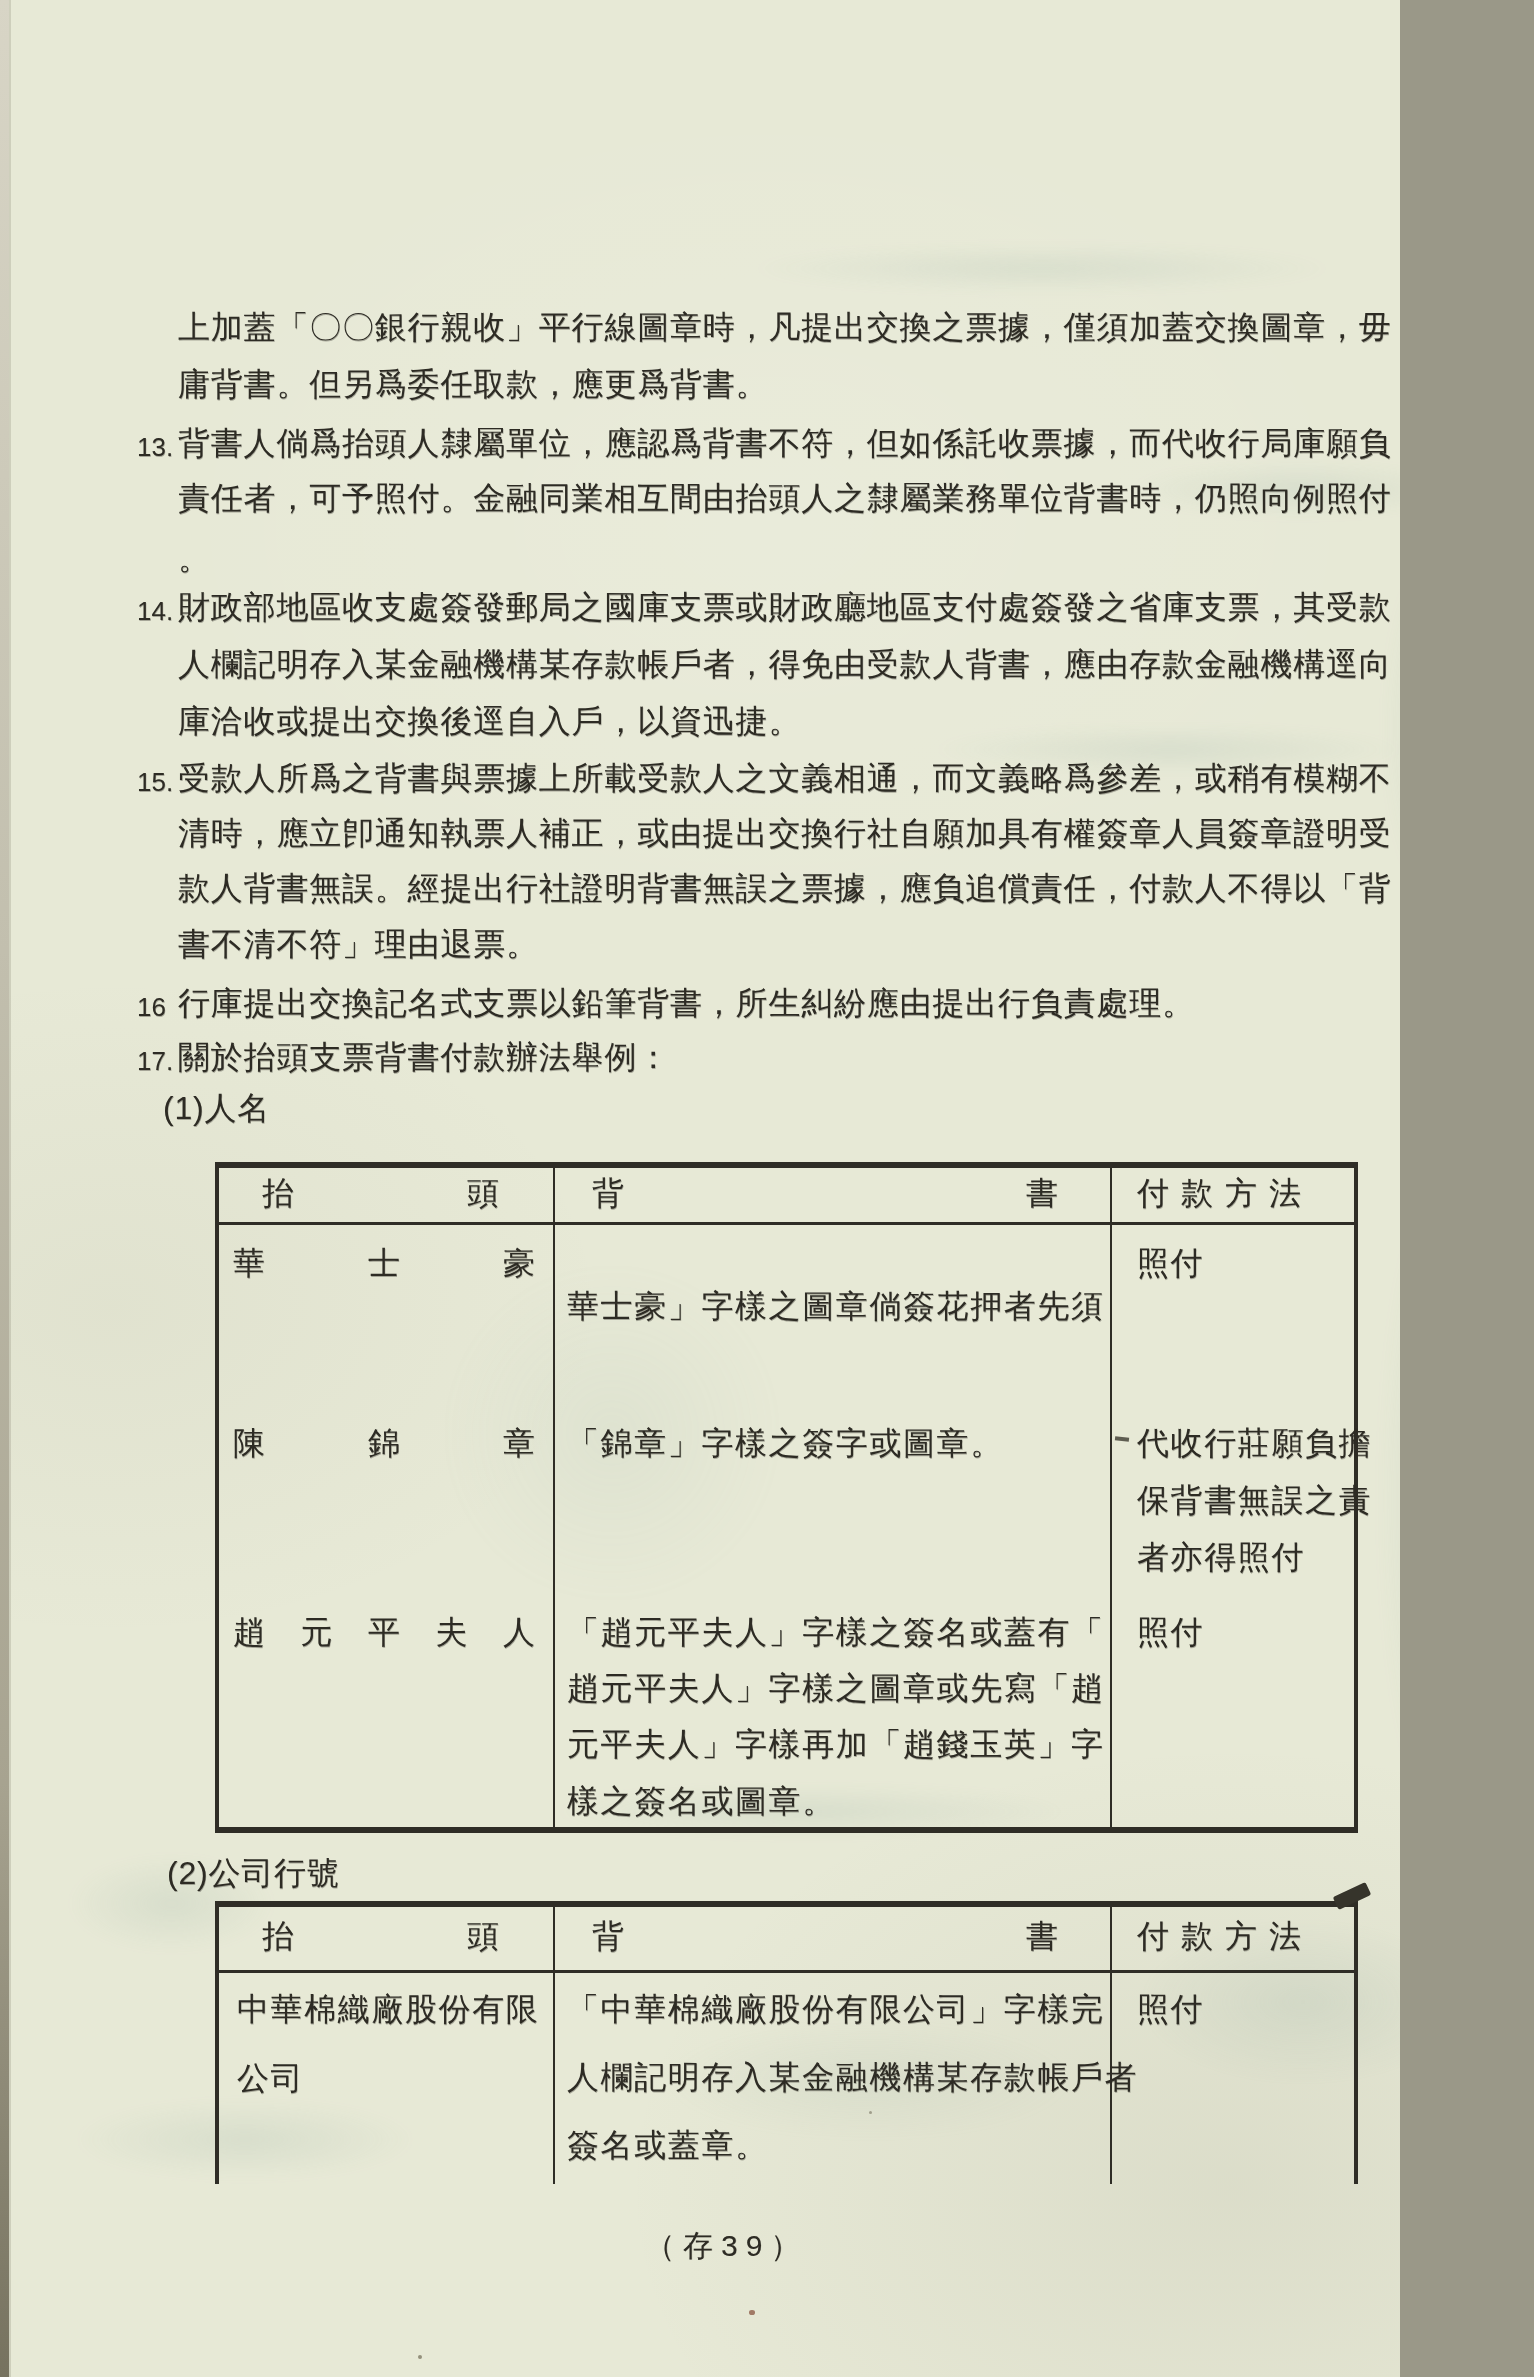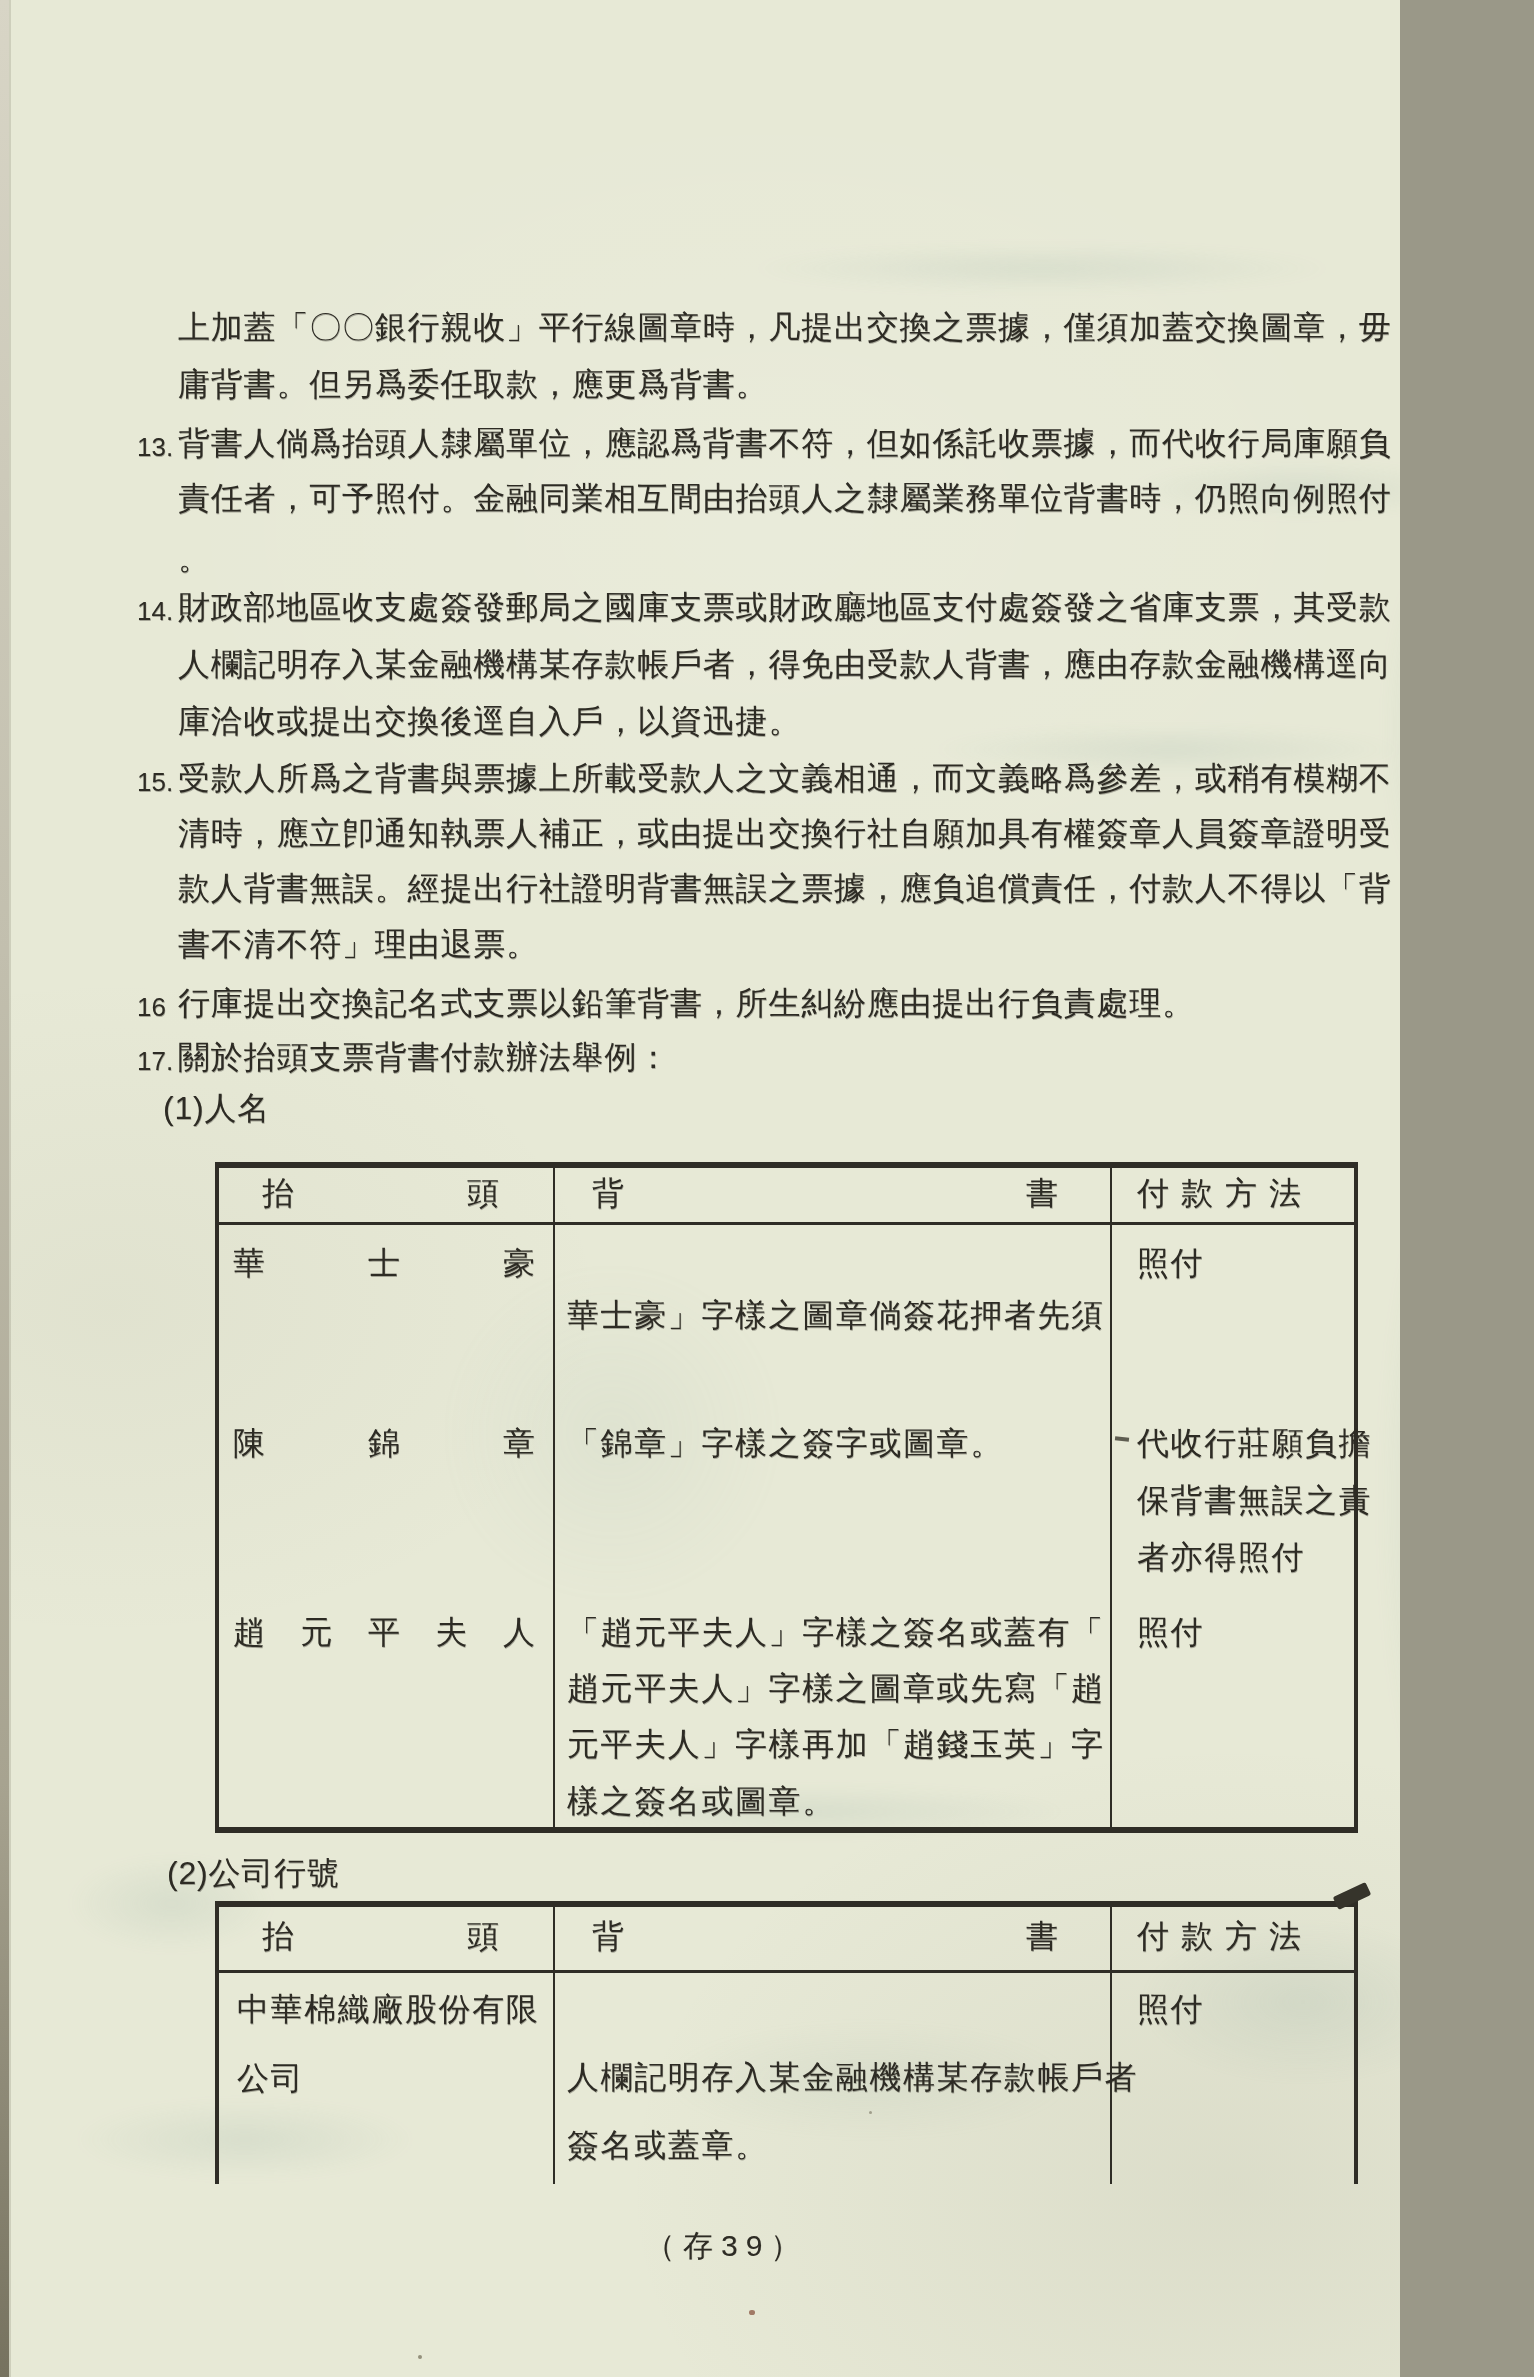--- a/index.html
+++ b/index.html
@@ -96,21 +96,21 @@
       <span>背</span>
         <span>書</span>
     </div>
     <div class="cell pm" style="left:918px;top:6.3px;">付款方法</div>
 
     <div class="cell spread" style="left:14px;top:76px;width:302px;">
       <span>華</span>
         <span>士</span>
         <span>豪</span>
     </div>
-    <div class="cell" style="left:348px;top:128px;text-align:center;">華士豪」字樣之圖章倘簽花押者先須</div>
+    <div class="cell" style="left:348px;top:119px;text-align:center;">華士豪」字樣之圖章倘簽花押者先須</div>
     <div class="cell" style="left:918px;top:76px;">照付</div>
 
     <div class="cell spread" style="left:14px;top:256px;width:302px;">
       <span>陳</span>
         <span>錦</span>
         <span>章</span>
     </div>
     <div class="cell" style="left:348px;top:256px;">「錦章」字樣之簽字或圖章。</div>
     <div class="cell" style="left:918px;top:256px;">代收行莊願負擔</div>
     <div class="cell" style="left:918px;top:313px;">保背書無誤之責</div>
@@ -144,20 +144,21 @@
         <span>頭</span>
     </div>
     <div class="cell spread" style="left:373px;top:10.3px;width:466px;">
       <span>背</span>
         <span>書</span>
     </div>
     <div class="cell pm" style="left:918px;top:10.3px;">付款方法</div>
 
     <div class="cell" style="left:18px;top:83px;">中華棉織廠股份有限</div>
     <div class="cell" style="left:18px;top:152px;">公司</div>
+    <div class="cell" style="left:348px;top:83px;">「中華棉織廠股份有限公司」字樣完</div>
     <div class="cell" style="left:348px;top:151px;">人欄記明存入某金融機構某存款帳戶者</div>
     <div class="cell" style="left:348px;top:219px;text-align:center;">簽名或蓋章。</div>
     <div class="cell" style="left:918px;top:83px;">照付</div>
   </div>
 
   <div style="position:absolute;left:1334px;top:1889px;width:36px;height:14px;background:#36342b;border-radius:2.4px;transform:rotate(-25deg);"></div>
 
   <div class="footer" style="left:645px;top:2226px;">（存39）</div>
 
 </div>

